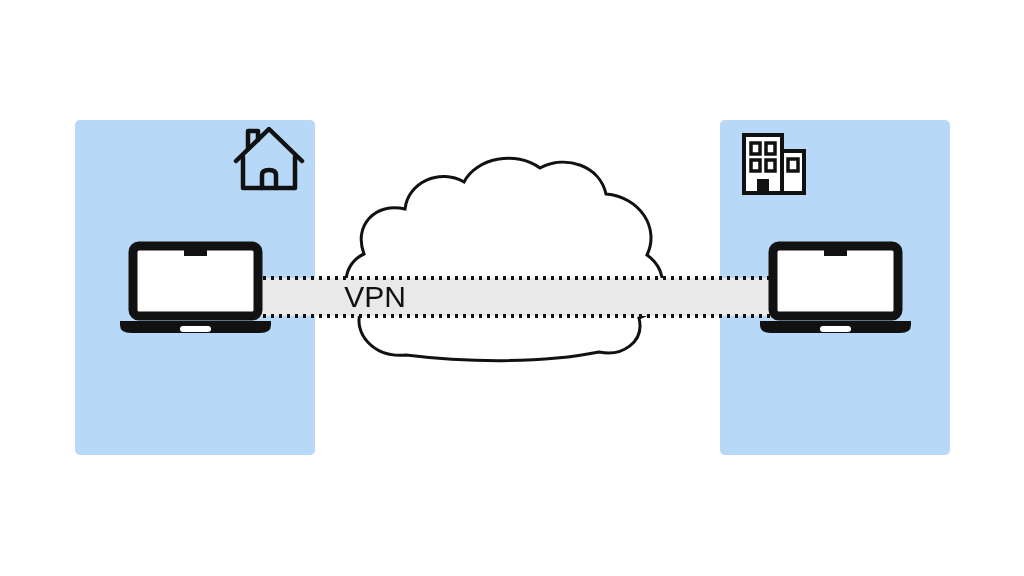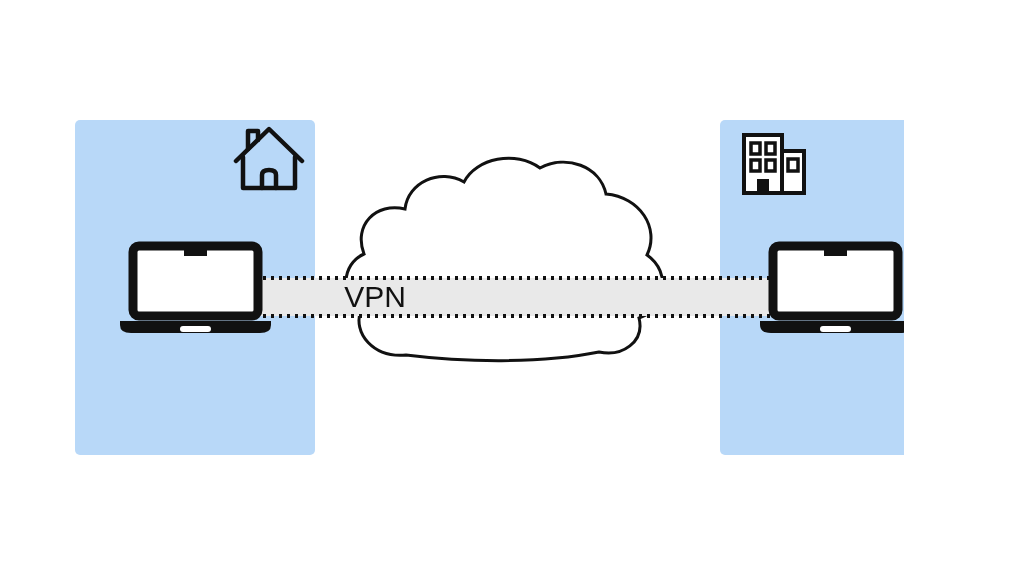--- a/index.html
+++ b/index.html
@@ -2,21 +2,21 @@
 <html><head>
 <meta charset="utf-8">
 <style>
   html, body {
     margin: 0;
     padding: 0;
     background: #ffffff;
   }
   .stage {
     position: relative;
-    width: 904px;
+    width: 1024px;
     height: 576px;
     background: #ffffff;
     overflow: hidden;
     font-family: "Liberation Sans", sans-serif;
   }
   svg { display: block; }
   .vpn-text {
     font-family: "Liberation Sans", sans-serif;
     font-size: 30px;
     fill: #111111;

